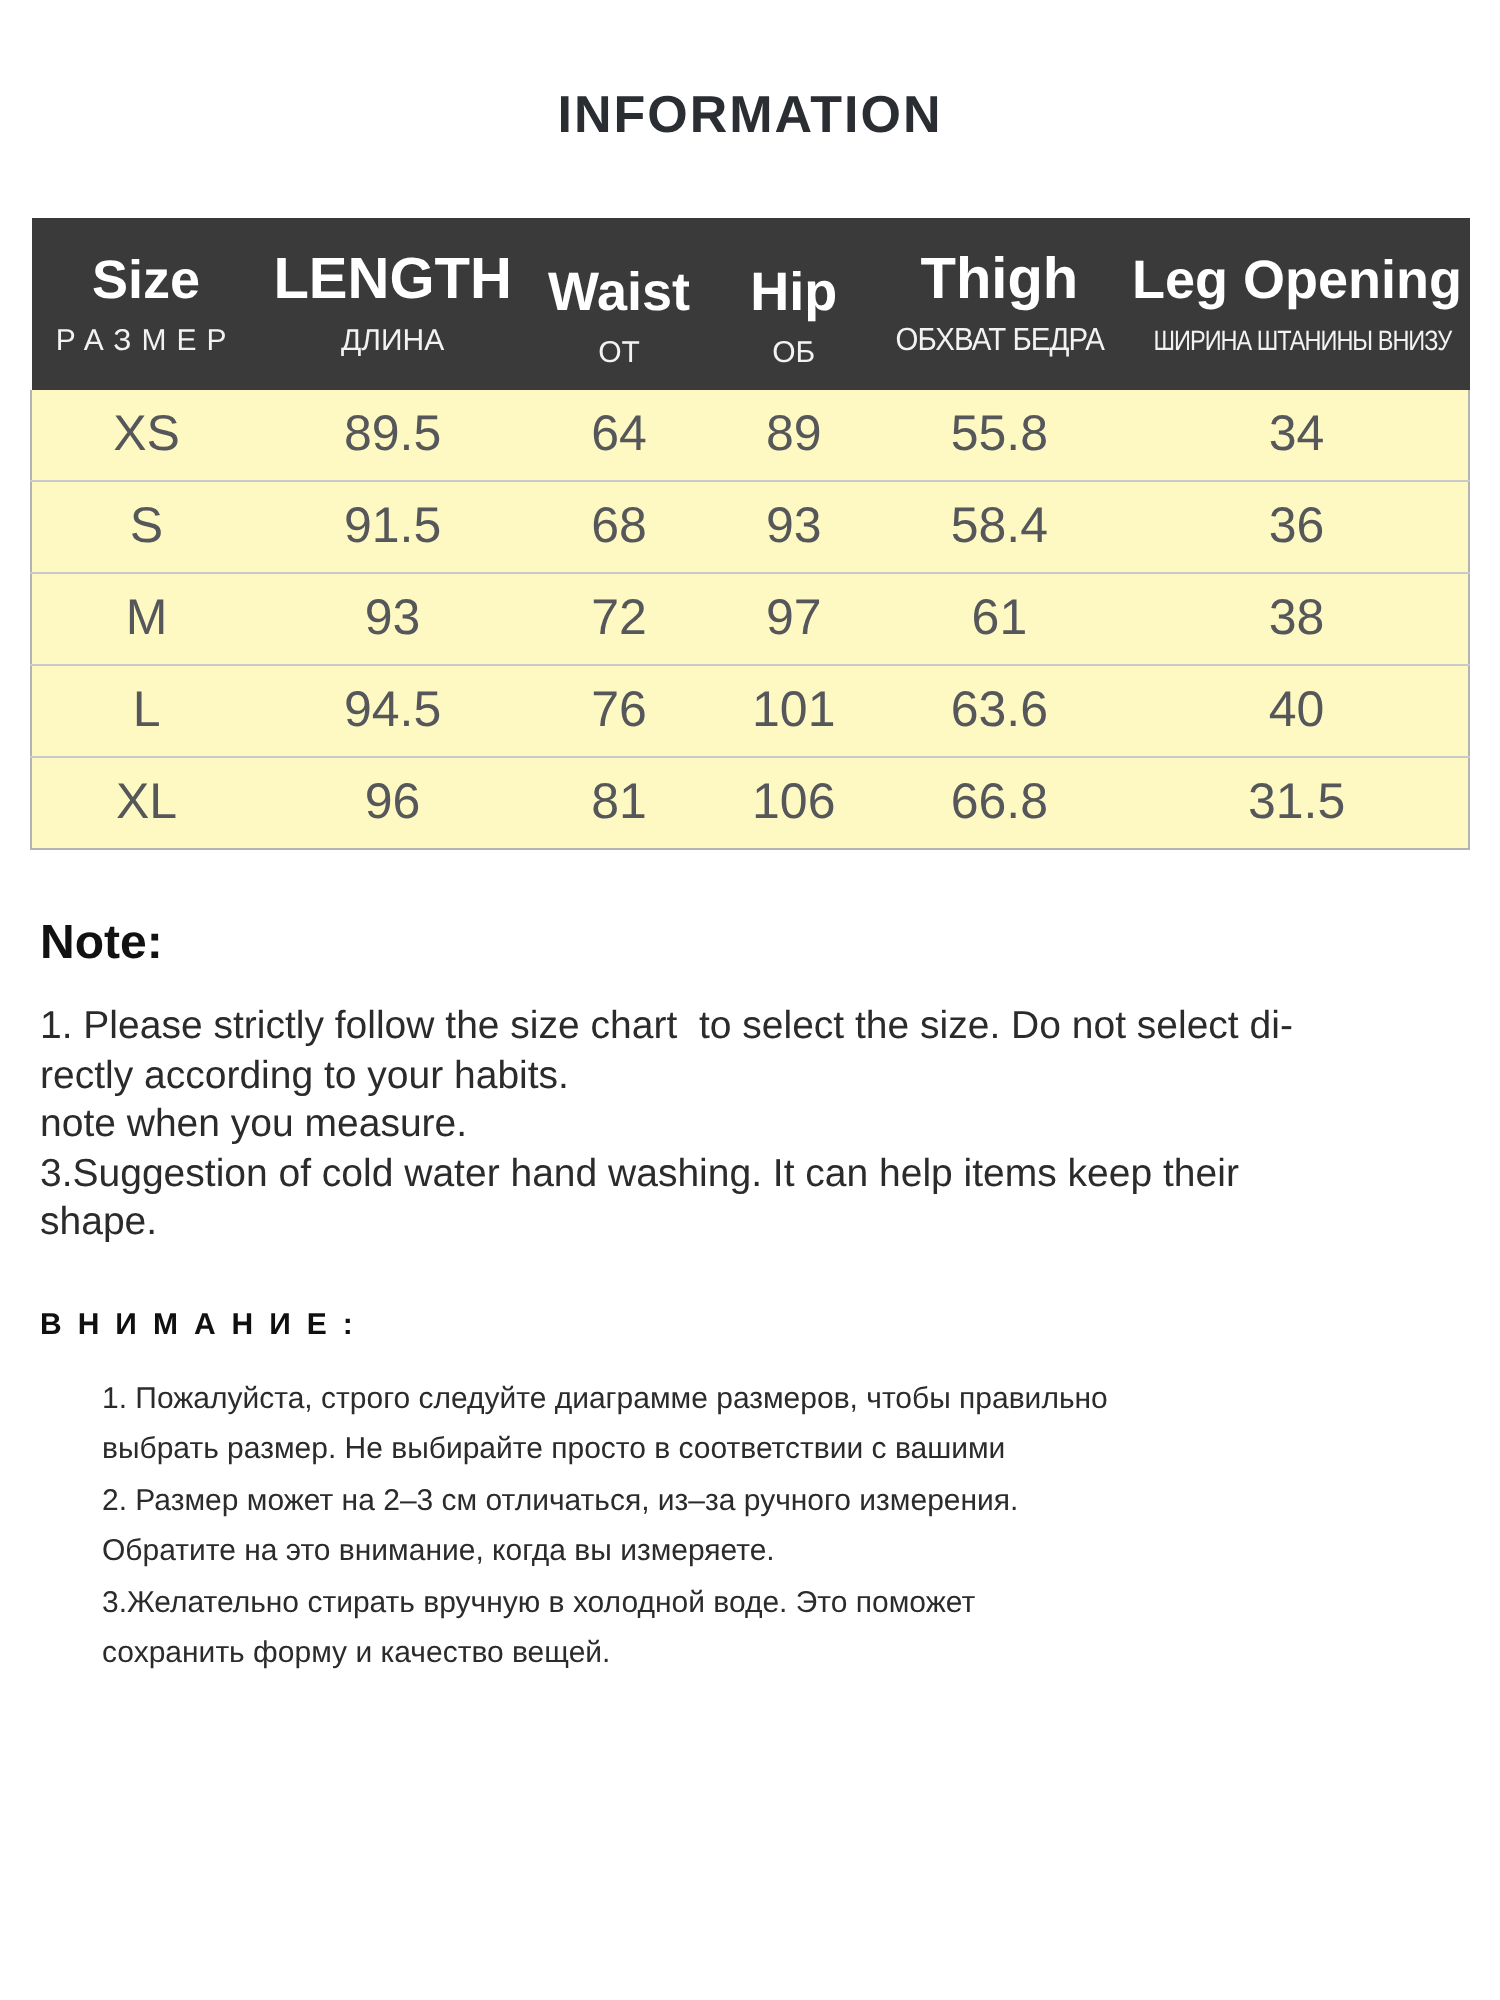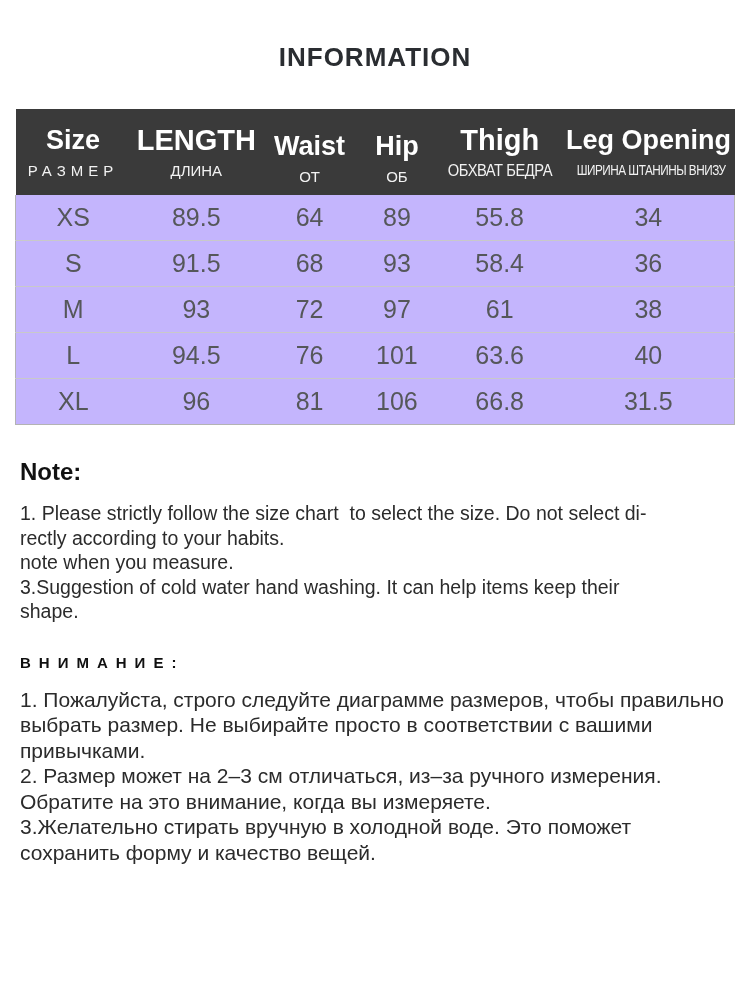--- a/index.html
+++ b/index.html
@@ -69,21 +69,21 @@
   .h-ru.cond  { transform: scaleX(0.92); transform-origin: center; font-size: 16px; letter-spacing: -0.5px; }
   .h-ru.cond2 { transform: scaleX(0.84); transform-origin: center; font-size: 14px; letter-spacing: -0.6px; }
 
   .size-table tbody td {
     height: 45px;
     text-align: center;
     vertical-align: middle;
     font-size: 25px;
     color: #55575a;
     border-bottom: 1px solid #c9c9c9;
-    background: #c4b5fd;
+    background: #fef9c3;
     padding: 0;
   }
   .size-table tbody td:first-child { border-left: 1px solid #b3b3b3; }
   .size-table tbody td:last-child  { border-right: 1px solid #b3b3b3; }
   .size-table tbody tr:last-child td { border-bottom: 1px solid #b3b3b3; }
 
   
   .note-block { margin: 0 22px 0 20px; }
   .note-heading {
     margin-top: 33px;
@@ -101,24 +101,25 @@
 
   .attention-heading {
     margin-top: 30px;
     font-size: 15px;
     font-weight: bold;
     letter-spacing: 8px;
     color: #101010;
   }
   .attention-lines { margin-top: 16px; }
   .attention-line {
-    font-size: 21px;
+    font-size: 15px;
     line-height: 25.5px;
     color: #2b2b2b;
     white-space: pre-wrap;
+    margin-left: 31px;
   }
 </style>
 </head>
 <body>
 
 <div class="page-title">INFORMATION</div>
 
 <table class="size-table">
   <colgroup>
     <col class="c0">
@@ -219,19 +220,18 @@
     <div class="note-line">rectly according to your habits.</div>
     <div class="note-line">note when you measure.</div>
     <div class="note-line">3.Suggestion of cold water hand washing. It can help items keep their</div>
     <div class="note-line">shape.</div>
   </div>
 
   <div class="attention-heading">ВНИМАНИЕ:</div>
   <div class="attention-lines">
     <div class="attention-line">1. Пожалуйста, строго следуйте диаграмме размеров, чтобы правильно</div>
     <div class="attention-line">выбрать размер. Не выбирайте просто в соответствии с вашими</div>
-    <div class="attention-line">привычками.</div>
     <div class="attention-line">2. Размер может на 2–3 см отличаться, из–за ручного измерения.</div>
     <div class="attention-line">Обратите на это внимание, когда вы измеряете.</div>
     <div class="attention-line">3.Желательно стирать вручную в холодной воде. Это поможет</div>
     <div class="attention-line">сохранить форму и качество вещей.</div>
   </div>
 </div>
 
 </body></html>

